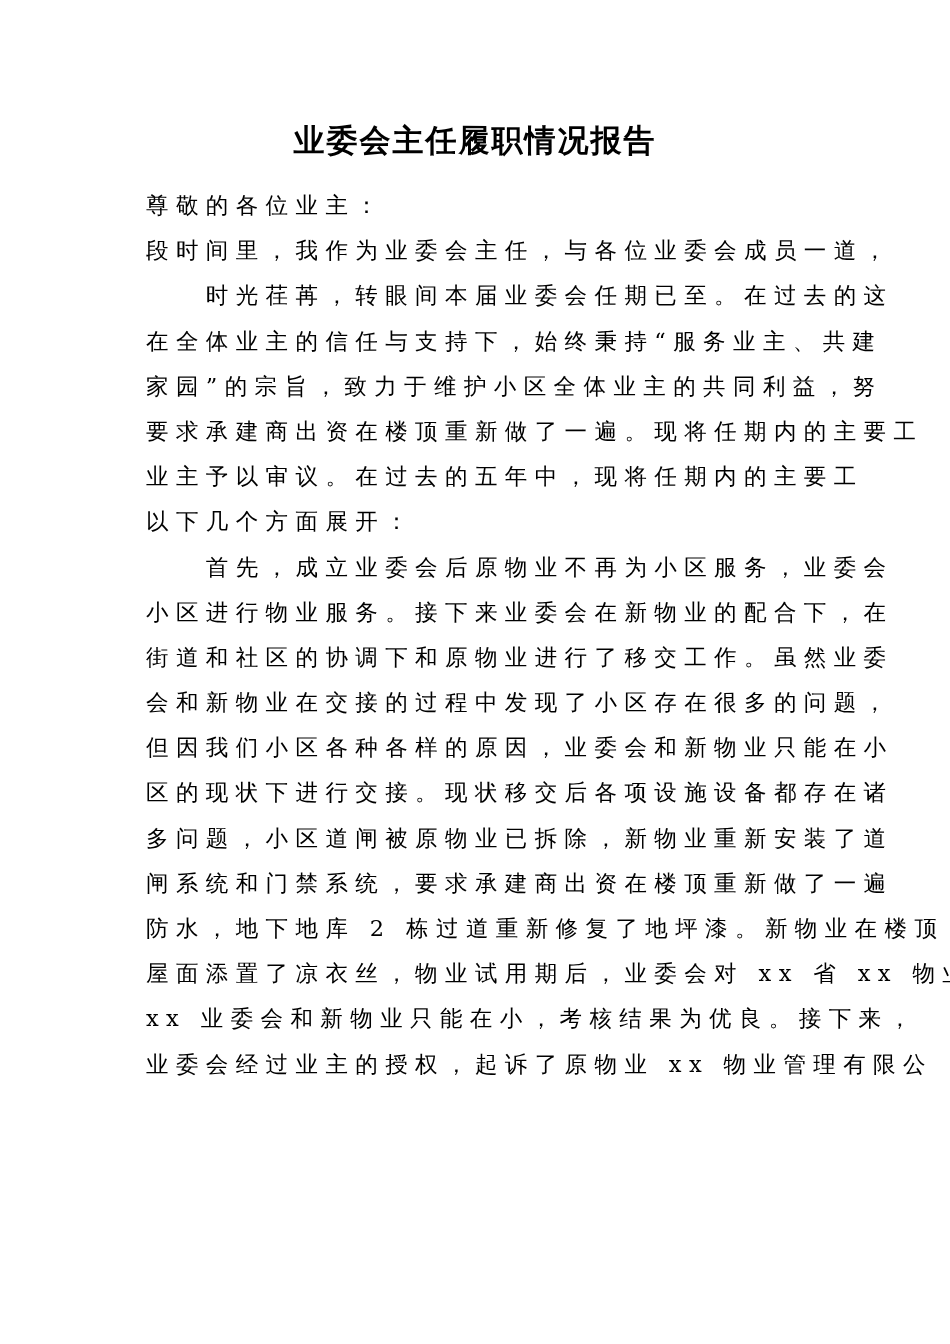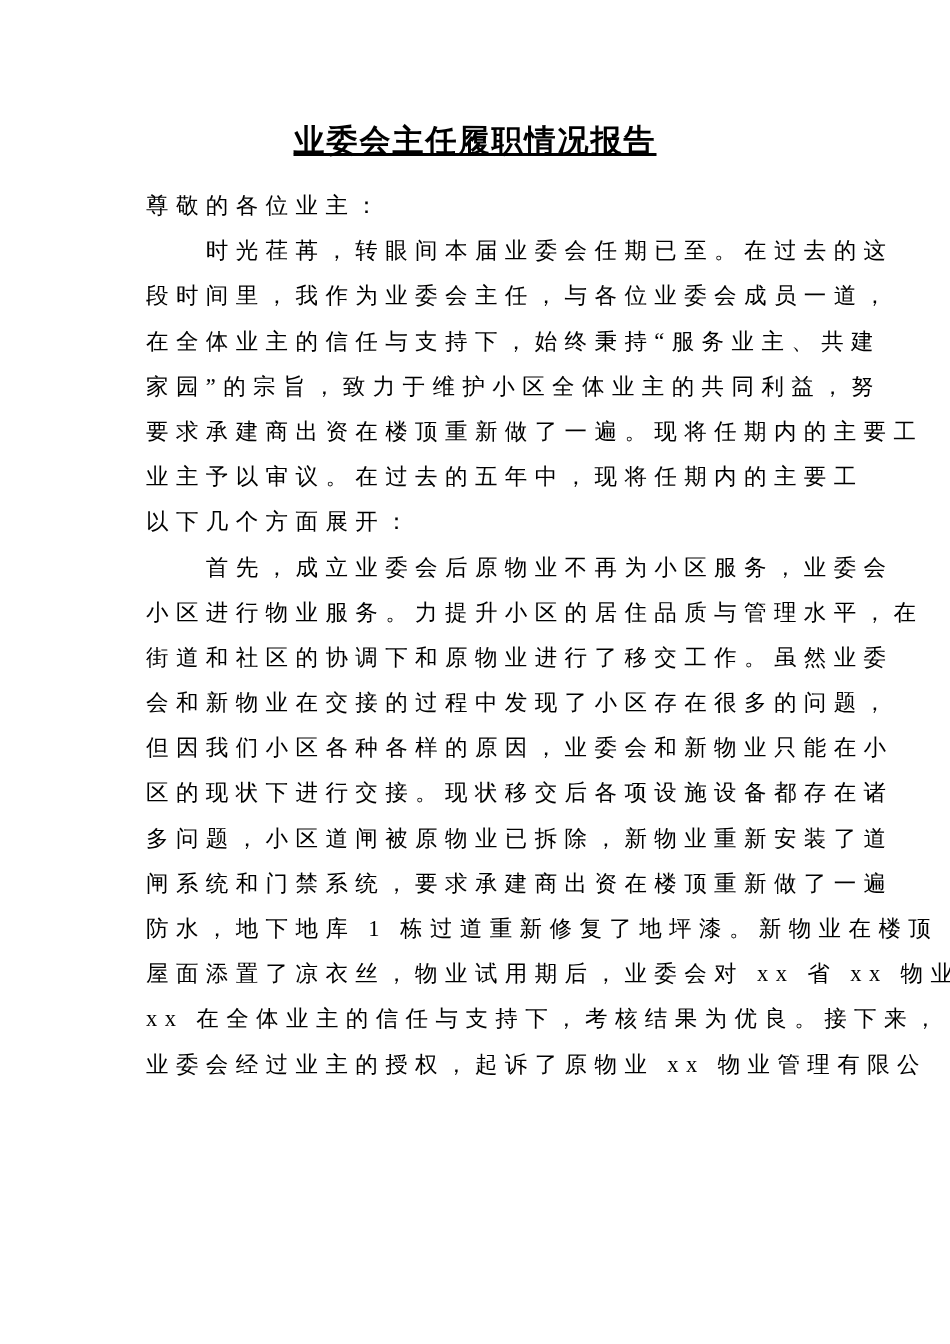--- a/index.html
+++ b/index.html
@@ -27,58 +27,56 @@
     position: absolute;
     top: 118px;
     left: 0;
     width: 950px;
     text-align: center;
     font-family: "DejaVu Sans", "Liberation Sans", sans-serif;
     font-weight: bold;
     font-size: 31px;
     letter-spacing: 2px;
     line-height: 44px;
-    text-decoration: underline;
   }
   .body-text {
     position: absolute;
     top: 183px;
     left: 146px;
     width: 680px;
-    font-family: Liberation Serif, serif;
   }
   .line {
     height: 45.2px;
     line-height: 45.2px;
     font-size: 22.5px;
     letter-spacing: 7.4px;
     white-space: nowrap;
   }
 </style>
 </head>
 <body>
 
 <div class="page">
   <div class="title">业委会主任履职情况报告</div>
 
   <div class="body-text">
     <div class="line">尊敬的各位业主：</div>
+    <div class="line">段时间里，我作为业委会主任，与各位业委会成员一道，</div>
     <div class="line">　　时光荏苒，转眼间本届业委会任期已至。在过去的这</div>
-    <div class="line">段时间里，我作为业委会主任，与各位业委会成员一道，</div>
     <div class="line">在全体业主的信任与支持下，始终秉持“服务业主、共建</div>
     <div class="line">家园”的宗旨，致力于维护小区全体业主的共同利益，努</div>
     <div class="line">要求承建商出资在楼顶重新做了一遍。现将任期内的主要工</div>
     <div class="line">业主予以审议。在过去的五年中，现将任期内的主要工</div>
     <div class="line">以下几个方面展开：</div>
     <div class="line">　　首先，成立业委会后原物业不再为小区服务，业委会</div>
-    <div class="line">小区进行物业服务。力提升小区的居住品质与管理水平，在</div>
+    <div class="line">小区进行物业服务。接下来业委会在新物业的配合下，在</div>
     <div class="line">街道和社区的协调下和原物业进行了移交工作。虽然业委</div>
     <div class="line">会和新物业在交接的过程中发现了小区存在很多的问题，</div>
     <div class="line">但因我们小区各种各样的原因，业委会和新物业只能在小</div>
     <div class="line">区的现状下进行交接。现状移交后各项设施设备都存在诸</div>
     <div class="line">多问题，小区道闸被原物业已拆除，新物业重新安装了道</div>
     <div class="line">闸系统和门禁系统，要求承建商出资在楼顶重新做了一遍</div>
-    <div class="line">防水，地下地库 1 栋过道重新修复了地坪漆。新物业在楼顶</div>
+    <div class="line">防水，地下地库 2 栋过道重新修复了地坪漆。新物业在楼顶</div>
     <div class="line">屋面添置了凉衣丝，物业试用期后，业委会对 xx 省 xx 物业</div>
-    <div class="line">xx 在全体业主的信任与支持下，考核结果为优良。接下来，</div>
+    <div class="line">xx 业委会和新物业只能在小，考核结果为优良。接下来，</div>
     <div class="line">业委会经过业主的授权，起诉了原物业 xx 物业管理有限公</div>
   </div>
 </div>
 
 </body></html>

